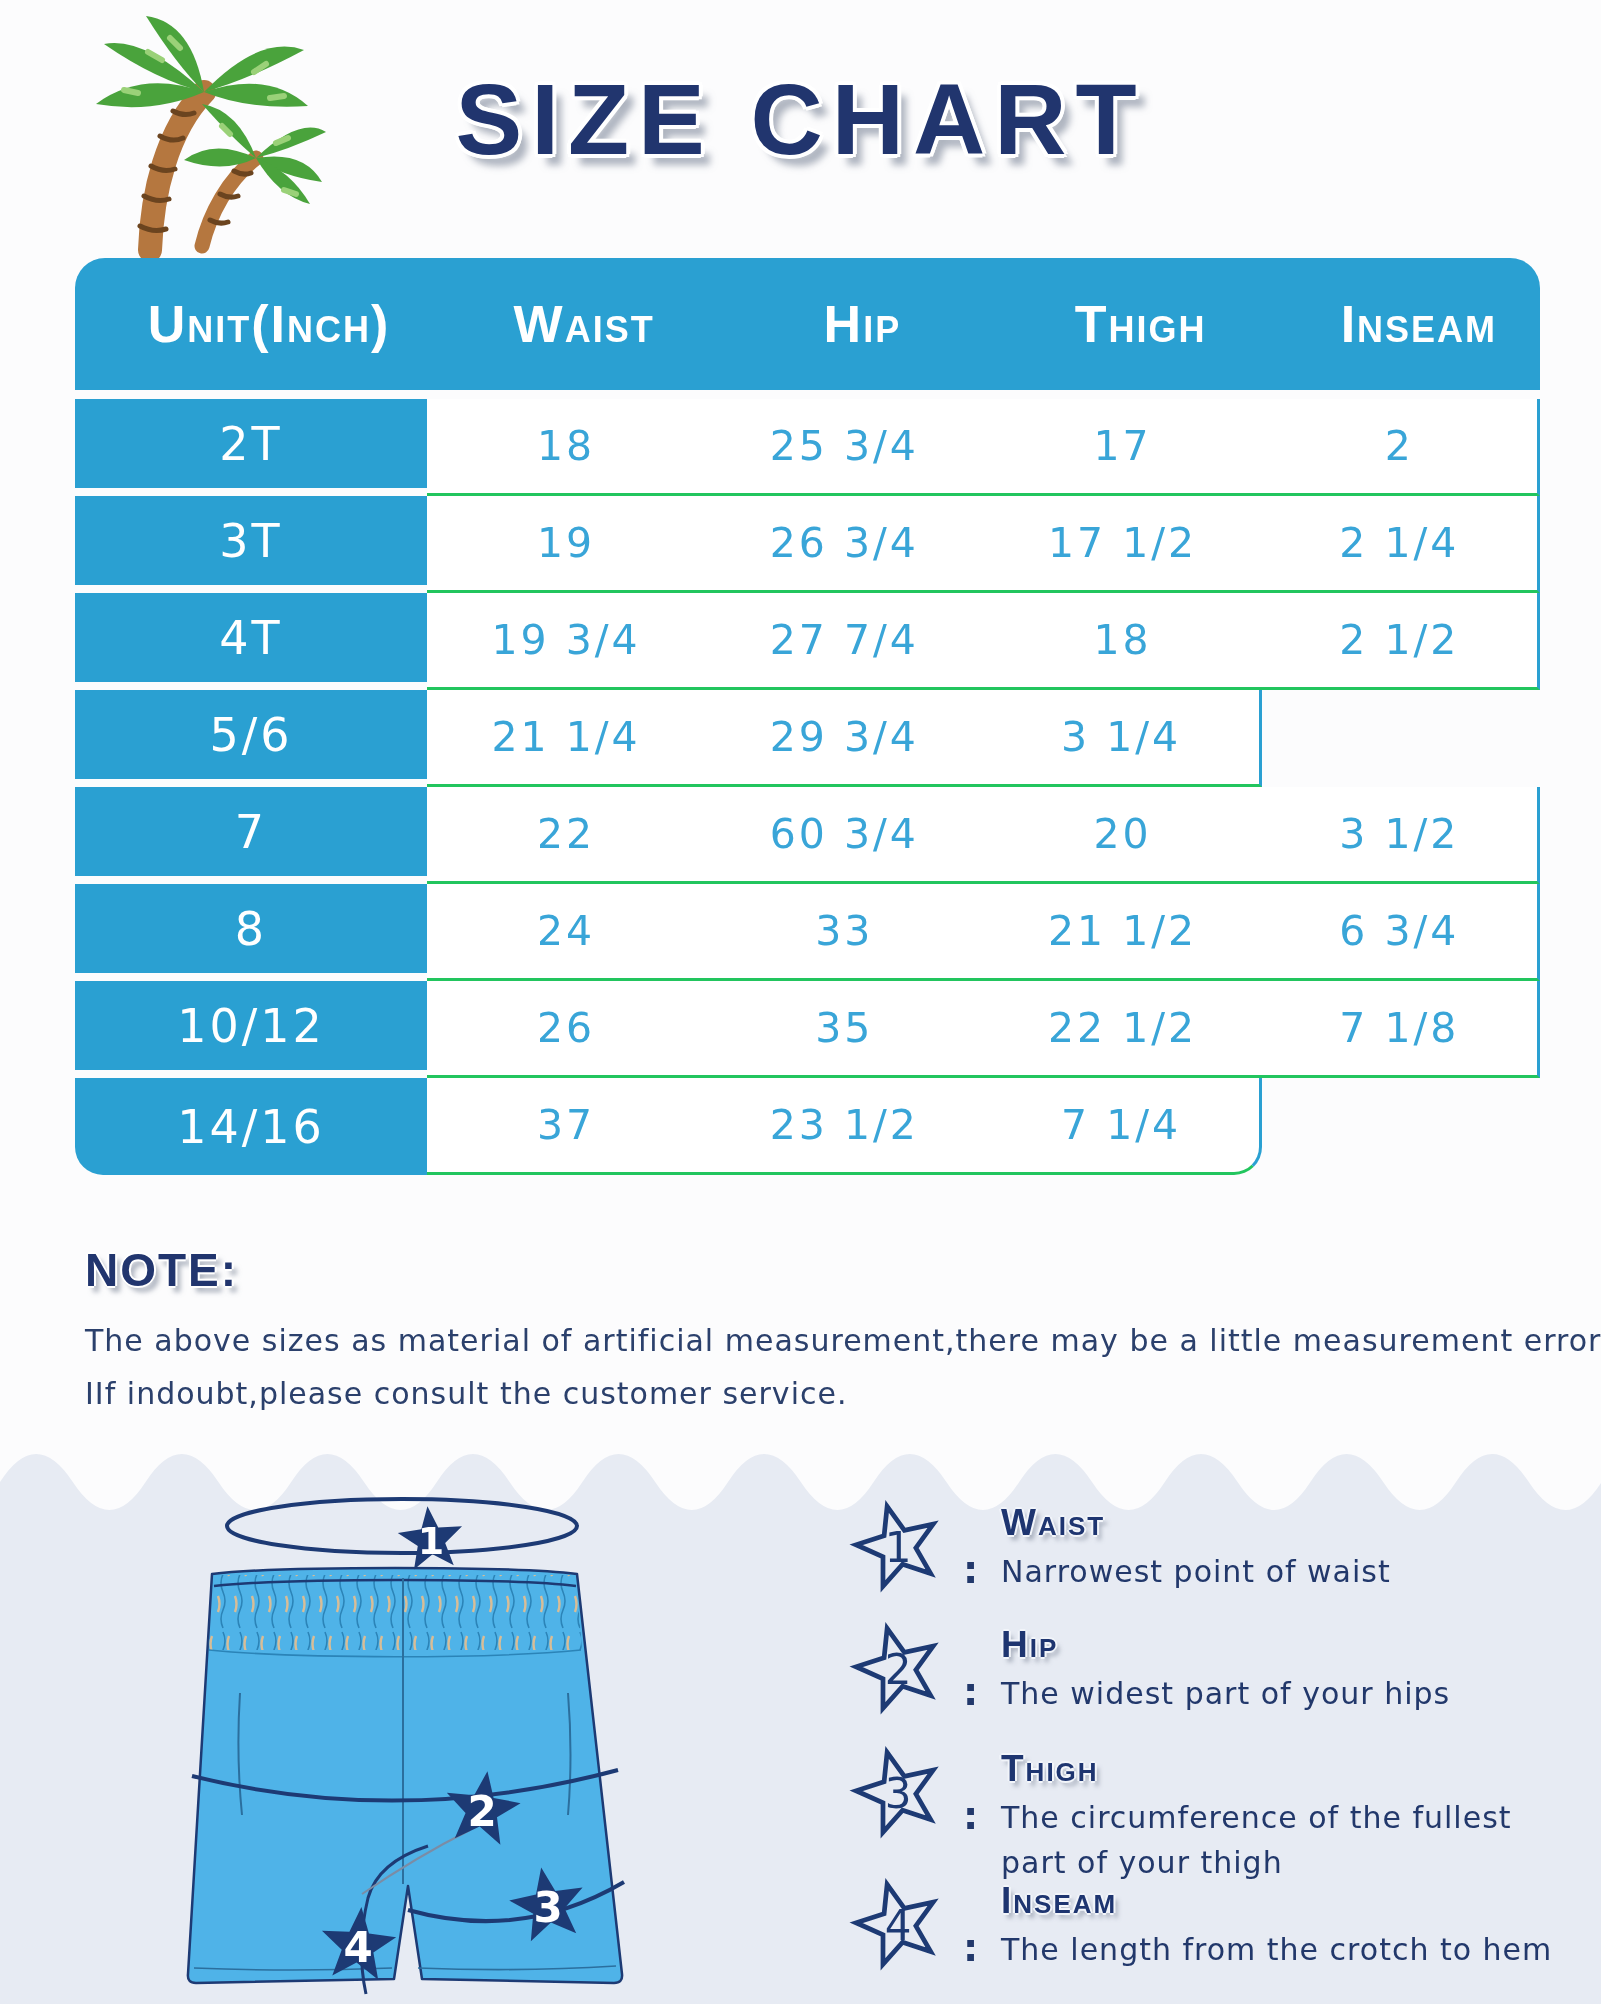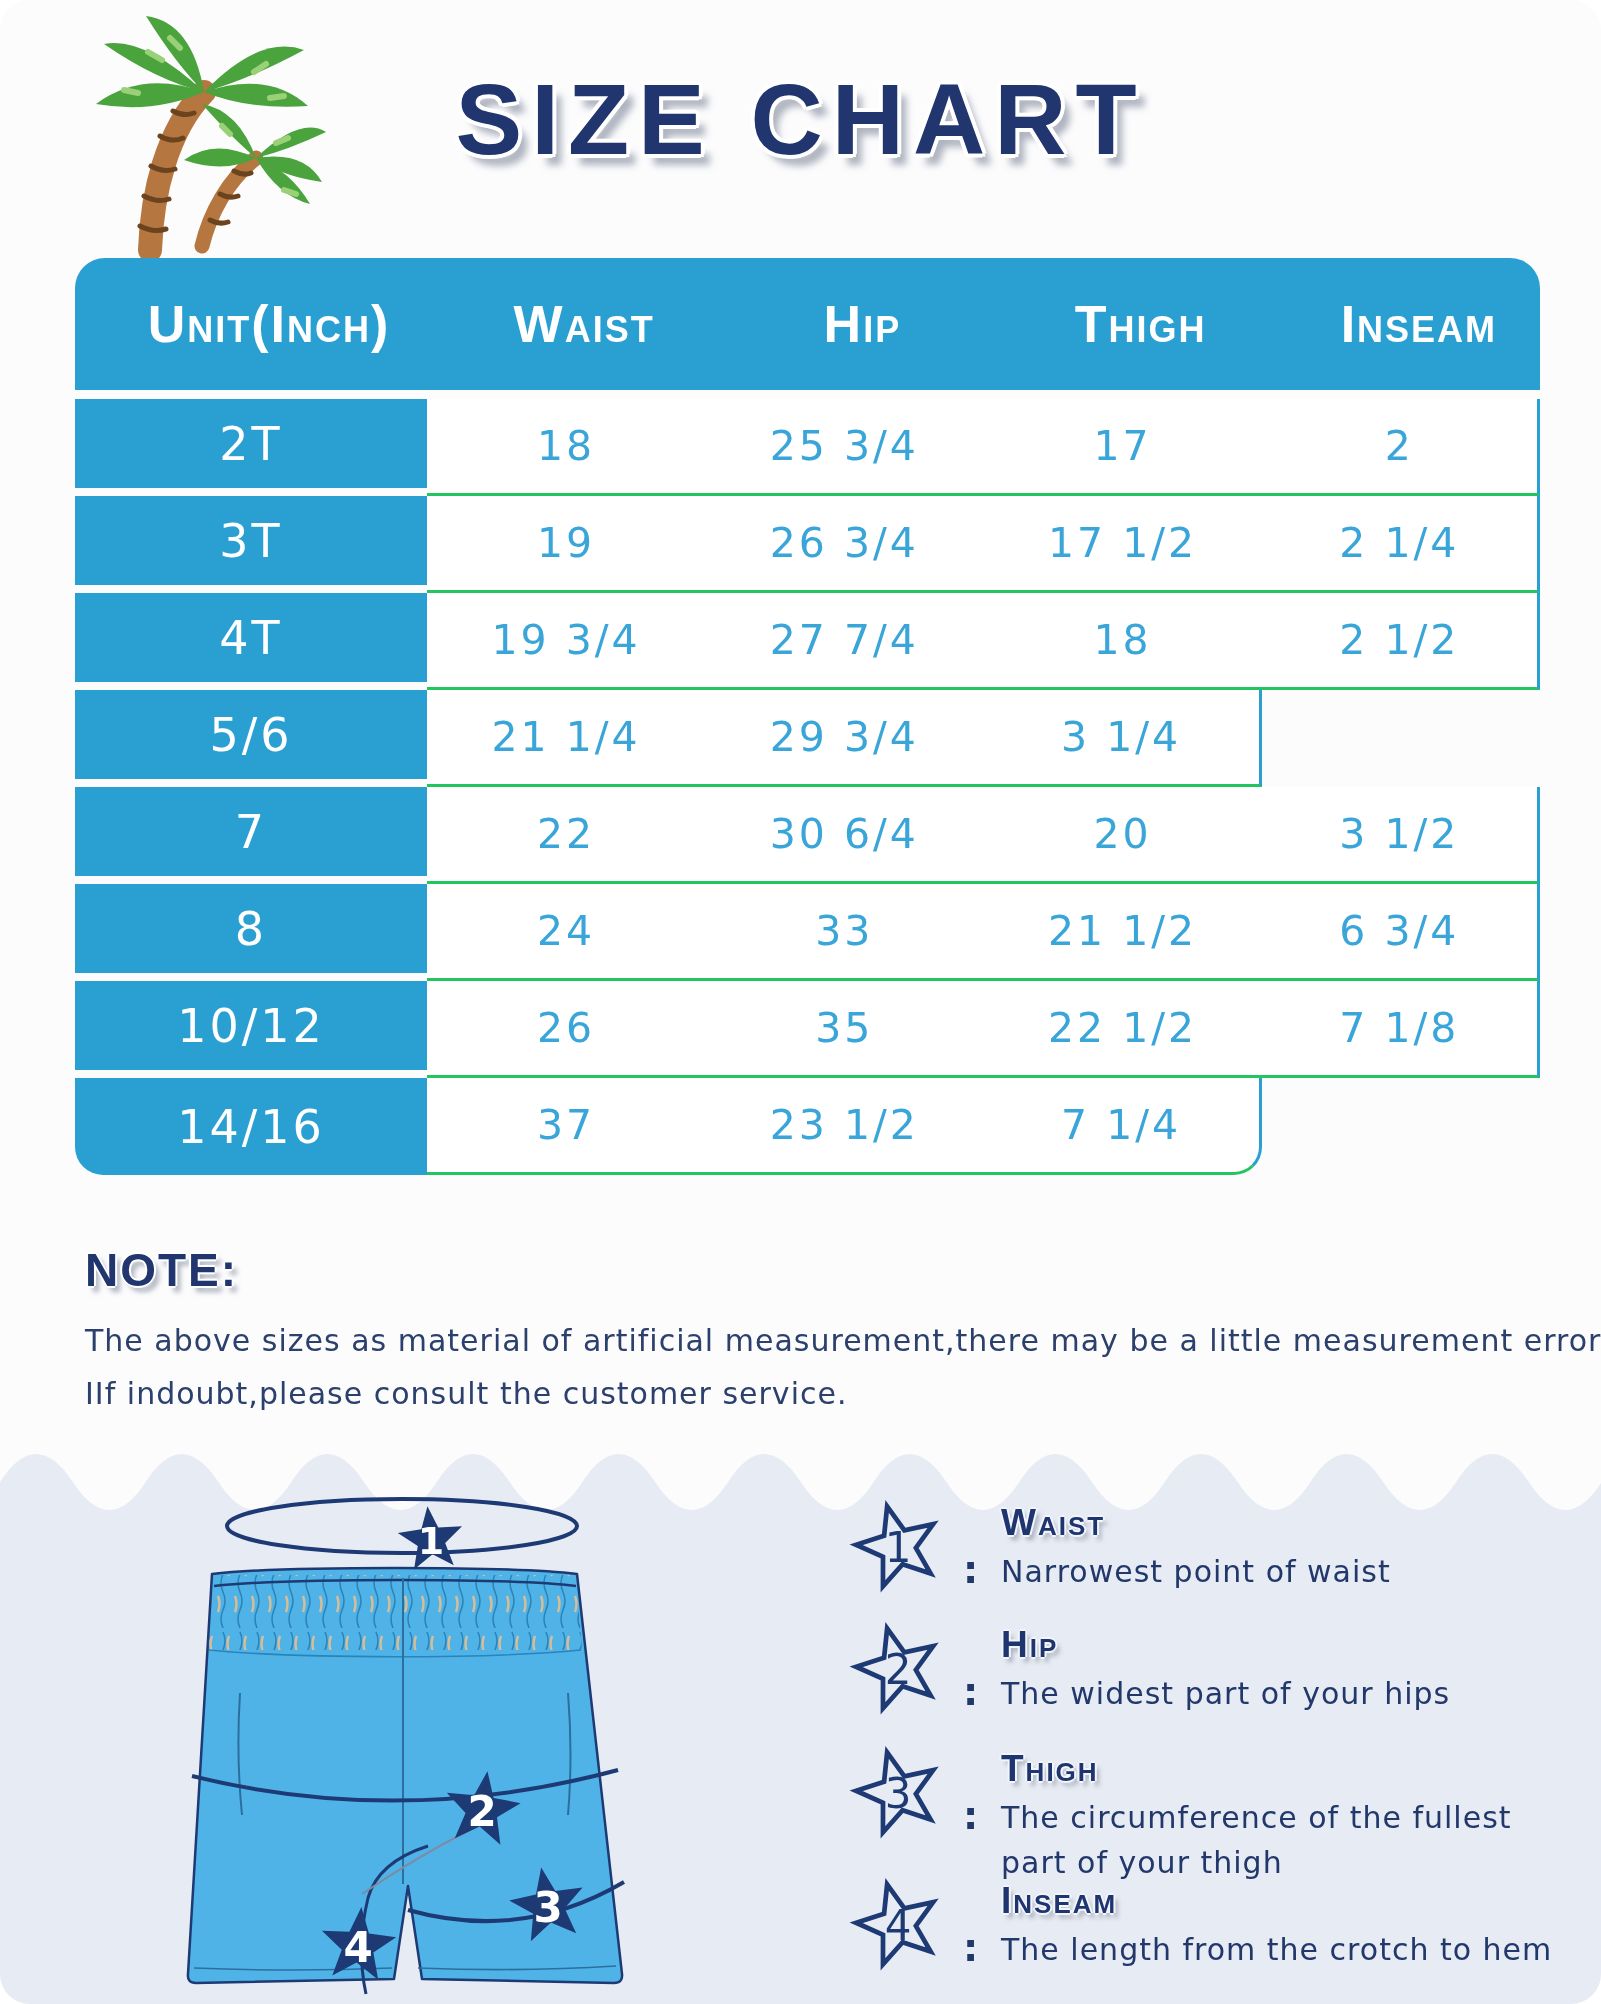--- a/index.html
+++ b/index.html
@@ -1,20 +1,19 @@
 <!DOCTYPE html>
 <html><head>
 <meta charset="utf-8">
 <style>
   html,body { margin:0; padding:0; }
   #page {
     position:relative; width:1601px; height:2004px; overflow:hidden;
     background:#fcfcfd;
     font-family:"DejaVu Sans", sans-serif;
-    border-radius:30px;
   }
   
   .title {
     position:absolute; left:0; right:0; top:62px; text-align:center;
     font-family:"Liberation Sans", sans-serif;
     font-weight:900; font-size:100px; letter-spacing:9px; color:#21356e;
     text-shadow:
       -4px 0 0 #fff, 4px 0 0 #fff, 0 -4px 0 #fff, 0 4px 0 #fff,
       -3px -3px 0 #fff, 3px -3px 0 #fff, -3px 3px 0 #fff, 3px 3px 0 #fff,
       9px 11px 7px rgba(110,120,140,.55);
@@ -152,21 +151,21 @@
     </div>
     <div class="trow">
       <div class="cell size">5/6</div>
       <div class="cell d">21 1/4</div>
       <div class="cell d">29 3/4</div>
       <div class="cell d last">3 1/4</div>
     </div>
     <div class="trow">
       <div class="cell size">7</div>
       <div class="cell d">22</div>
-      <div class="cell d">30 6/4</div>
+      <div class="cell d">60 3/4</div>
       <div class="cell d">20</div>
       <div class="cell d last">3 1/2</div>
     </div>
     <div class="trow">
       <div class="cell size">8</div>
       <div class="cell d">24</div>
       <div class="cell d">33</div>
       <div class="cell d">21 1/2</div>
       <div class="cell d last">6 3/4</div>
     </div>

